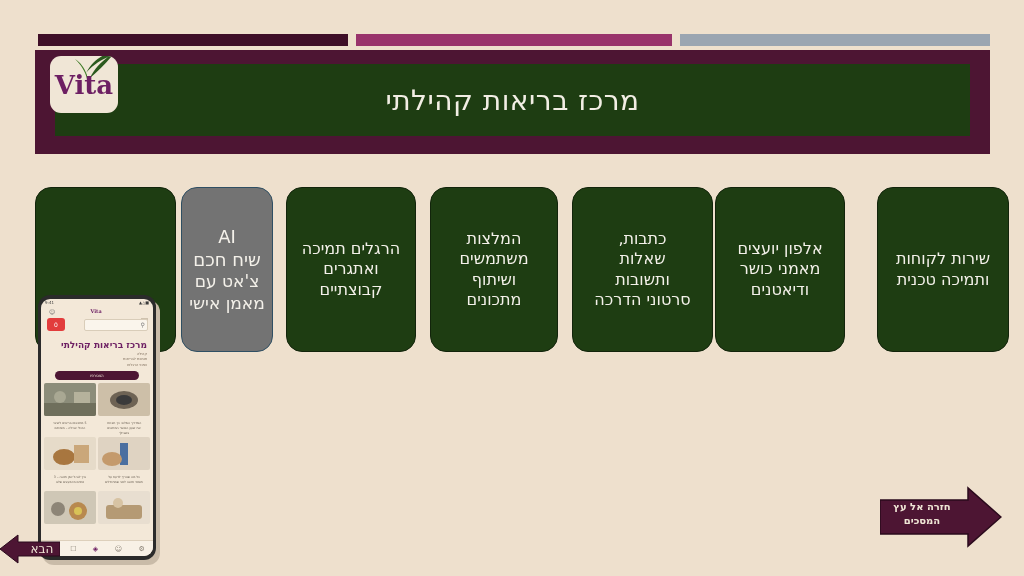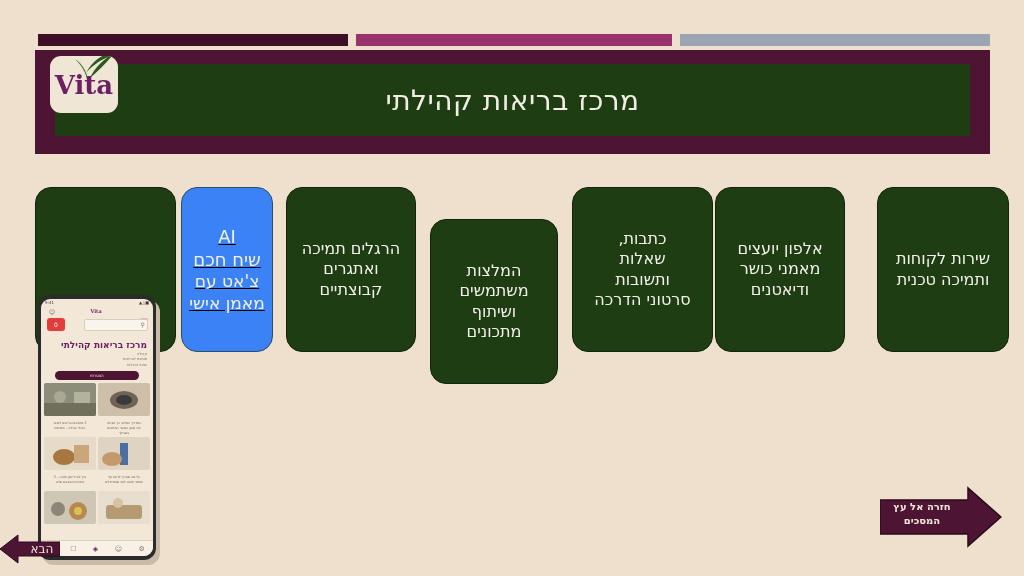--- a/index.html
+++ b/index.html
@@ -47,33 +47,33 @@
   #cards{position:absolute;left:35px;top:187px;width:955px;height:165px;}
   .card{
     position:absolute;top:0;height:165px;
     border-radius:16px;
     border:1.5px solid #12240b;
     display:flex;align-items:center;justify-content:center;
     box-sizing:border-box;
     padding:6px 7px;
   }
   .card.green{background:#1e3d12;}
-  .card.blue{background:#3b82f6;border-color:#2f4f63;text-decoration:underline;}
+  .card.blue{background:#737373;border-color:#2f4f63;}
   .card-label{
     direction:rtl;text-align:center;color:#f4f1ea;
     line-height:1.28;font-size:15px;
   }
   .card-label .big{display:block;font-size:18px;}
   .card-label .mid{display:block;font-size:16px;}
   .card-label .small{display:block;font-size:17px;}
   
   #card-0{left:0px;  width:141px;align-items:flex-end;padding-top:65px;padding-left:12px;}
   #card-1{left:146px;width:92px;}
   #card-2{left:251px;width:130px;}
-  #card-3{left:395px;width:128px;margin-top:32px;}
+  #card-3{left:395px;width:128px;}
   #card-4{left:537px;width:141px;}
   #card-5{left:680px;width:130px;}
   #card-6{left:842px;width:132px;}
 
   
   #phone-shadow{
     position:absolute;left:42px;top:300px;width:118px;height:265px;
     background:#c9bba8;border-radius:12px;
   }
   #phone{

